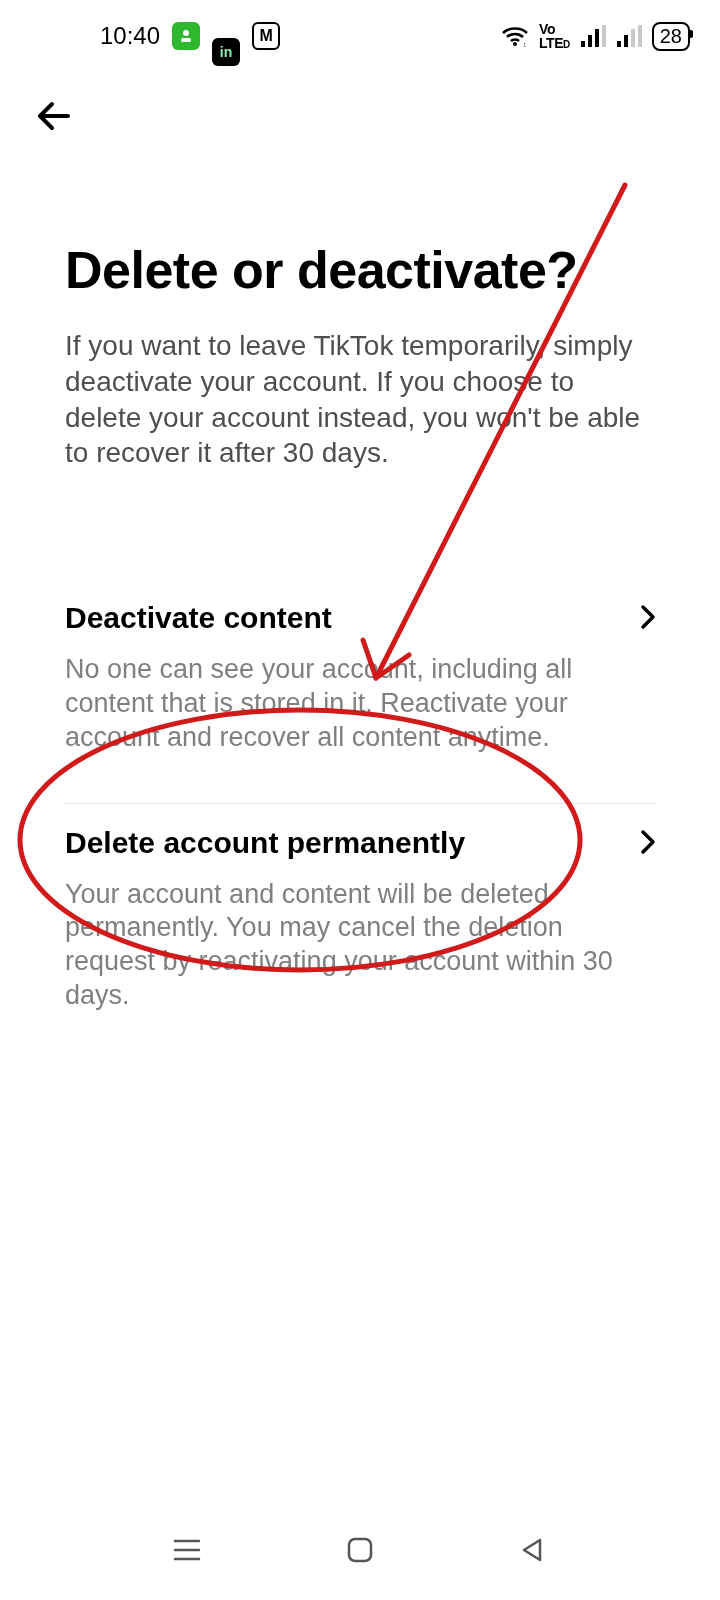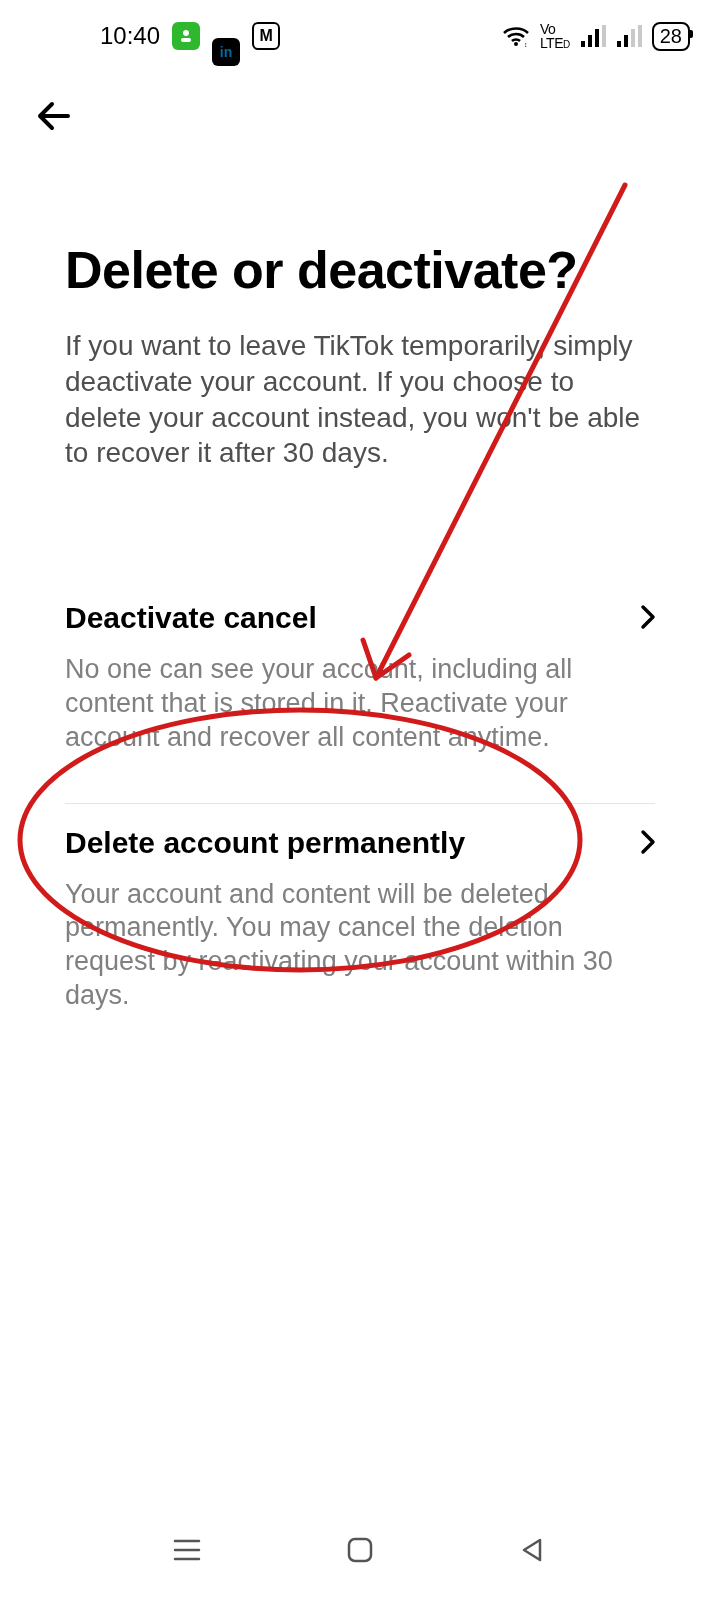--- a/index.html
+++ b/index.html
@@ -39,31 +39,31 @@
     width: 28px;
     height: 28px;
     border-radius: 6px;
     display: inline-flex;
     align-items: center;
     justify-content: center;
     font-size: 16px;
     font-weight: bold;
   }
   .green-icon { background: #2eb82e; color: #fff; }
-  .black-icon { background: #000; color: #0369a1; font-size:14px;margin-top:32px;}
+  .black-icon { background: #000; color: #86efac; font-size:14px;margin-top:32px;}
   .outline-icon { border: 2px solid #000; color: #000; background:#fff;}
   .status-right {
     display: flex;
     align-items: center;
     gap: 10px;
   }
   .wifi-icon svg, .signal-icon svg { display:block; }
   .volte {
     font-size: 14px;
-    font-weight: 400;
+    font-weight: 700;
     letter-spacing: -0.5px;
     line-height: 1;
     color:#000;
   }
   .battery {
     border: 2px solid #000;
     border-radius: 8px;
     padding: 1px 6px;
     font-size: 20px;
     font-weight: 500;
@@ -219,21 +219,21 @@
       <path d="M34 21 L6 21 M6 21 L18 9 M6 21 L18 33" stroke="#000" stroke-width="4" fill="none" stroke-linecap="round" stroke-linejoin="round"></path>
     </svg>
   </div>
 </div>
 
 <div class="content">
   <h1 class="page-title">Delete or deactivate?</h1>
   <p class="page-description">If you want to leave TikTok temporarily, simply deactivate your account. If you choose to delete your account instead, you won't be able to recover it after 30 days.</p>
 
   <div class="option-row">
-    <div class="option-title">Deactivate cancel</div>
+    <div class="option-title">Deactivate content</div>
     <div class="option-desc">No one can see your account, including all content that is stored in it. Reactivate your account and recover all content anytime.</div>
     <span class="chevron">
       <svg width="22" height="28" viewBox="0 0 22 28">
           <path d="M6 4 L16 14 L6 24" stroke="#000" stroke-width="3.5" fill="none" stroke-linecap="round" stroke-linejoin="round"></path>
         </svg>
     </span>
   </div>
 
   <div class="option-divider"></div>
 

